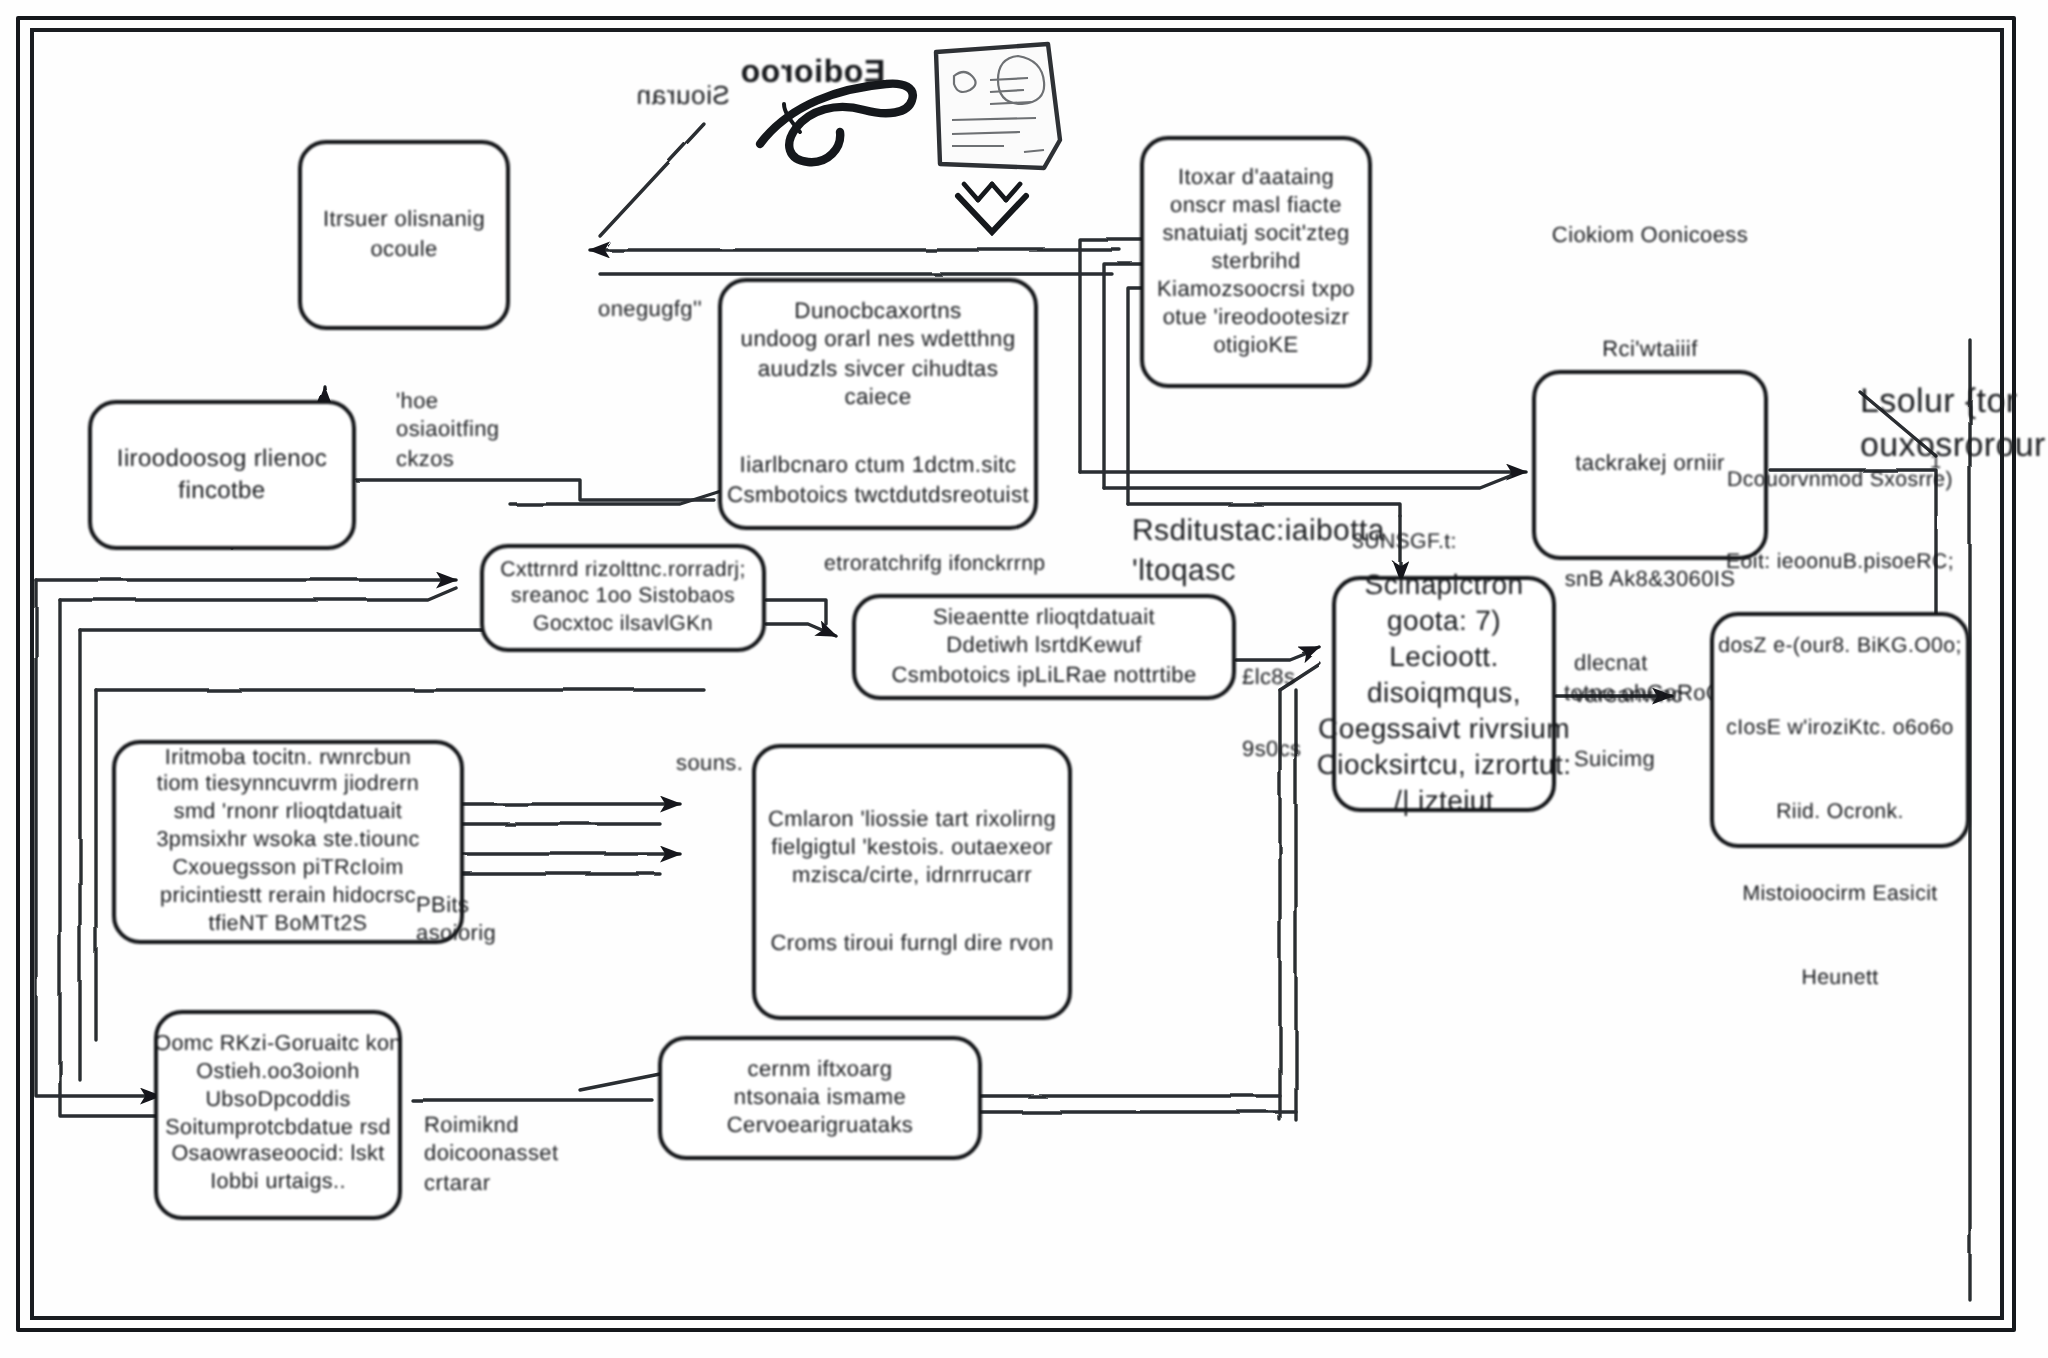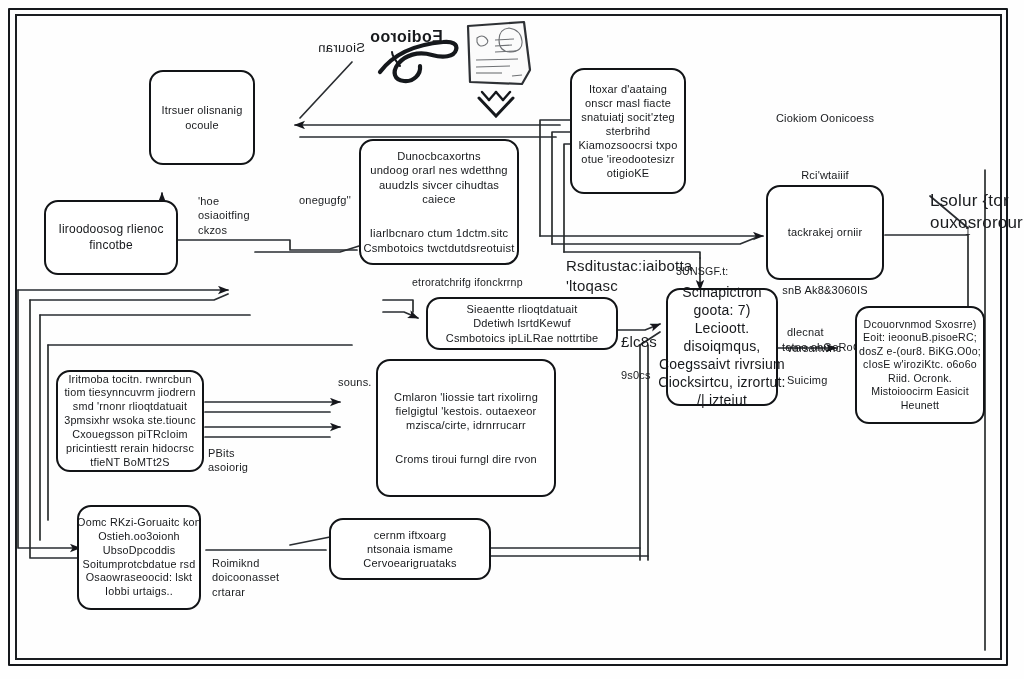--- a/index.html
+++ b/index.html
@@ -220,58 +220,63 @@
   </div>
 
   <div class="node" style="left:766px;top:185px;width:118px;height:95px;font-size:11px;gap:43px;">
     <span class="ln">Ciokiom Oonicoess</span>
     <span class="ln">Rci'wtaiiif</span>
     <span class="ln">tackrakej orniir</span>
     <span class="ln">snB Ak8&amp;3060IS</span>
     <span class="ln">totno ohGoRoG3</span>
   </div>
 
-  <div class="node" style="left:855px;top:306px;width:130px;height:118px;font-size:10.6px;">
+  <div class="node" style="left:855px;top:306px;width:130px;height:118px;font-size:10.6px;gap:28px;">
     <span class="ln">Dcouorvnmod Sxosrre)</span>
     <span class="ln">Eoit: ieoonuB.pisoeRC;</span>
     <span class="ln">dosZ e-(our8. BiKG.O0o;</span>
     <span class="ln">cIosE w'iroziKtc. o6o6o</span>
     <span class="ln">Riid. Ocronk.</span>
     <span class="ln">Mistoioocirm Easicit</span>
     <span class="ln">Heunett</span>
   </div>
 
+  <div class="node" style="left:240px;top:272px;width:143px;height:54px;font-size:10.6px;">
+    <span class="ln">Cxttrnrd rizolttnc.rorradrj;</span>
+    <span class="ln">sreanoc 1oo Sistobaos</span>
+    <span class="ln">Gocxtoc ilsavlGKn</span>
+  </div>
 
   <div class="node" style="left:426px;top:297px;width:192px;height:53px;font-size:11px;">
     <span class="ln">Sieaentte rlioqtdatuait</span>
     <span class="ln">Ddetiwh lsrtdKewuf</span>
     <span class="ln">Csmbotoics ipLiLRae nottrtibe</span>
   </div>
 
   <div class="node" style="left:666px;top:288px;width:112px;height:118px;font-size:14px;">
     <span class="ln">Scinapictron</span>
     <span class="ln">goota: 7)</span>
     <span class="ln">Lecioott.</span>
     <span class="ln">disoiqmqus,</span>
     <span class="ln">Coegssaivt rivrsium</span>
     <span class="ln">Ciocksirtcu,  izrortut:</span>
     <span class="ln">/| izteiut</span>
   </div>
 
-  <div class="node" style="left:56px;top:370px;width:148px;height:102px;font-size:10.8px;">
+  <div class="node" style="left:56px;top:370px;width:176px;height:102px;font-size:10.8px;">
     <span class="ln">Iritmoba tocitn. rwnrcbun</span>
     <span class="ln">tiom tiesynncuvrm jiodrern</span>
     <span class="ln">smd  'rnonr rlioqtdatuait</span>
     <span class="ln">3pmsixhr wsoka ste.tiounc</span>
     <span class="ln">Cxouegsson piTRcIoim</span>
     <span class="ln">pricintiestt rerain hidocrsc</span>
     <span class="ln">tfieNT BoMTt2S</span>
   </div>
 
-  <div class="node gap" style="left:376px;top:359px;width:180px;height:138px;font-size:11px;">
+  <div class="node gap" style="left:376px;top:372px;width:160px;height:138px;font-size:11px;">
     <span class="ln">Cmlaron 'liossie tart rixolirng</span>
     <span class="ln">fielgigtul 'kestois. outaexeor</span>
     <span class="ln">mzisca/cirte, idrnrrucarr</span>
     <span class="ln spacer"></span>
     <span class="ln">Croms tiroui furngl dire rvon</span>
   </div>
 
   <div class="node" style="left:77px;top:505px;width:124px;height:105px;font-size:10.8px;">
     <span class="ln">Oomc RKzi-Goruaitc kon</span>
     <span class="ln">Ostieh.oo3oionh</span>
@@ -280,34 +285,34 @@
     <span class="ln">Osaowraseoocid: lskt</span>
     <span class="ln">Iobbi urtaigs..</span>
   </div>
 
   <div class="node" style="left:329px;top:518px;width:162px;height:62px;font-size:11px;">
     <span class="ln">cernm iftxoarg</span>
     <span class="ln">ntsonaia ismame</span>
     <span class="ln">Cervoearigruataks</span>
   </div>
 
-  <div class="elabel" style="left:299px;top:148px;font-size:11px;margin-top:45px;">onegugfg''</div>
+  <div class="elabel" style="left:299px;top:148px;font-size:11px;">onegugfg''</div>
 
   <div class="elabel" style="left:198px;top:194px;font-size:11px;">'hoe
 osiaoitfing
 ckzos</div>
 
   <div class="elabel" style="left:566px;top:256px;font-size:15px;">Rsditustac:iaibotta
 'ltoqasc</div>
 
   <div class="elabel" style="left:676px;top:265px;font-size:10.6px;">3UNSGF.t:</div>
 
   <div class="elabel" style="left:412px;top:276px;font-size:10.6px;">etroratchrifg   ifonckrrnp</div>
 
-  <div class="elabel" style="left:621px;top:332px;font-size:15px;">£lc8s</div>
+  <div class="elabel" style="left:621px;top:332px;font-size:11px;">£lc8s</div>
 
   <div class="elabel" style="left:621px;top:368px;font-size:11px;">9s0cs</div>
 
   <div class="elabel" style="left:787px;top:325px;font-size:11px;line-height:1.45;">dlecnat
 varsanwnc
 
 Suicimg</div>
 
   <div class="elabel" style="left:338px;top:375px;font-size:11px;">souns.</div>
 

